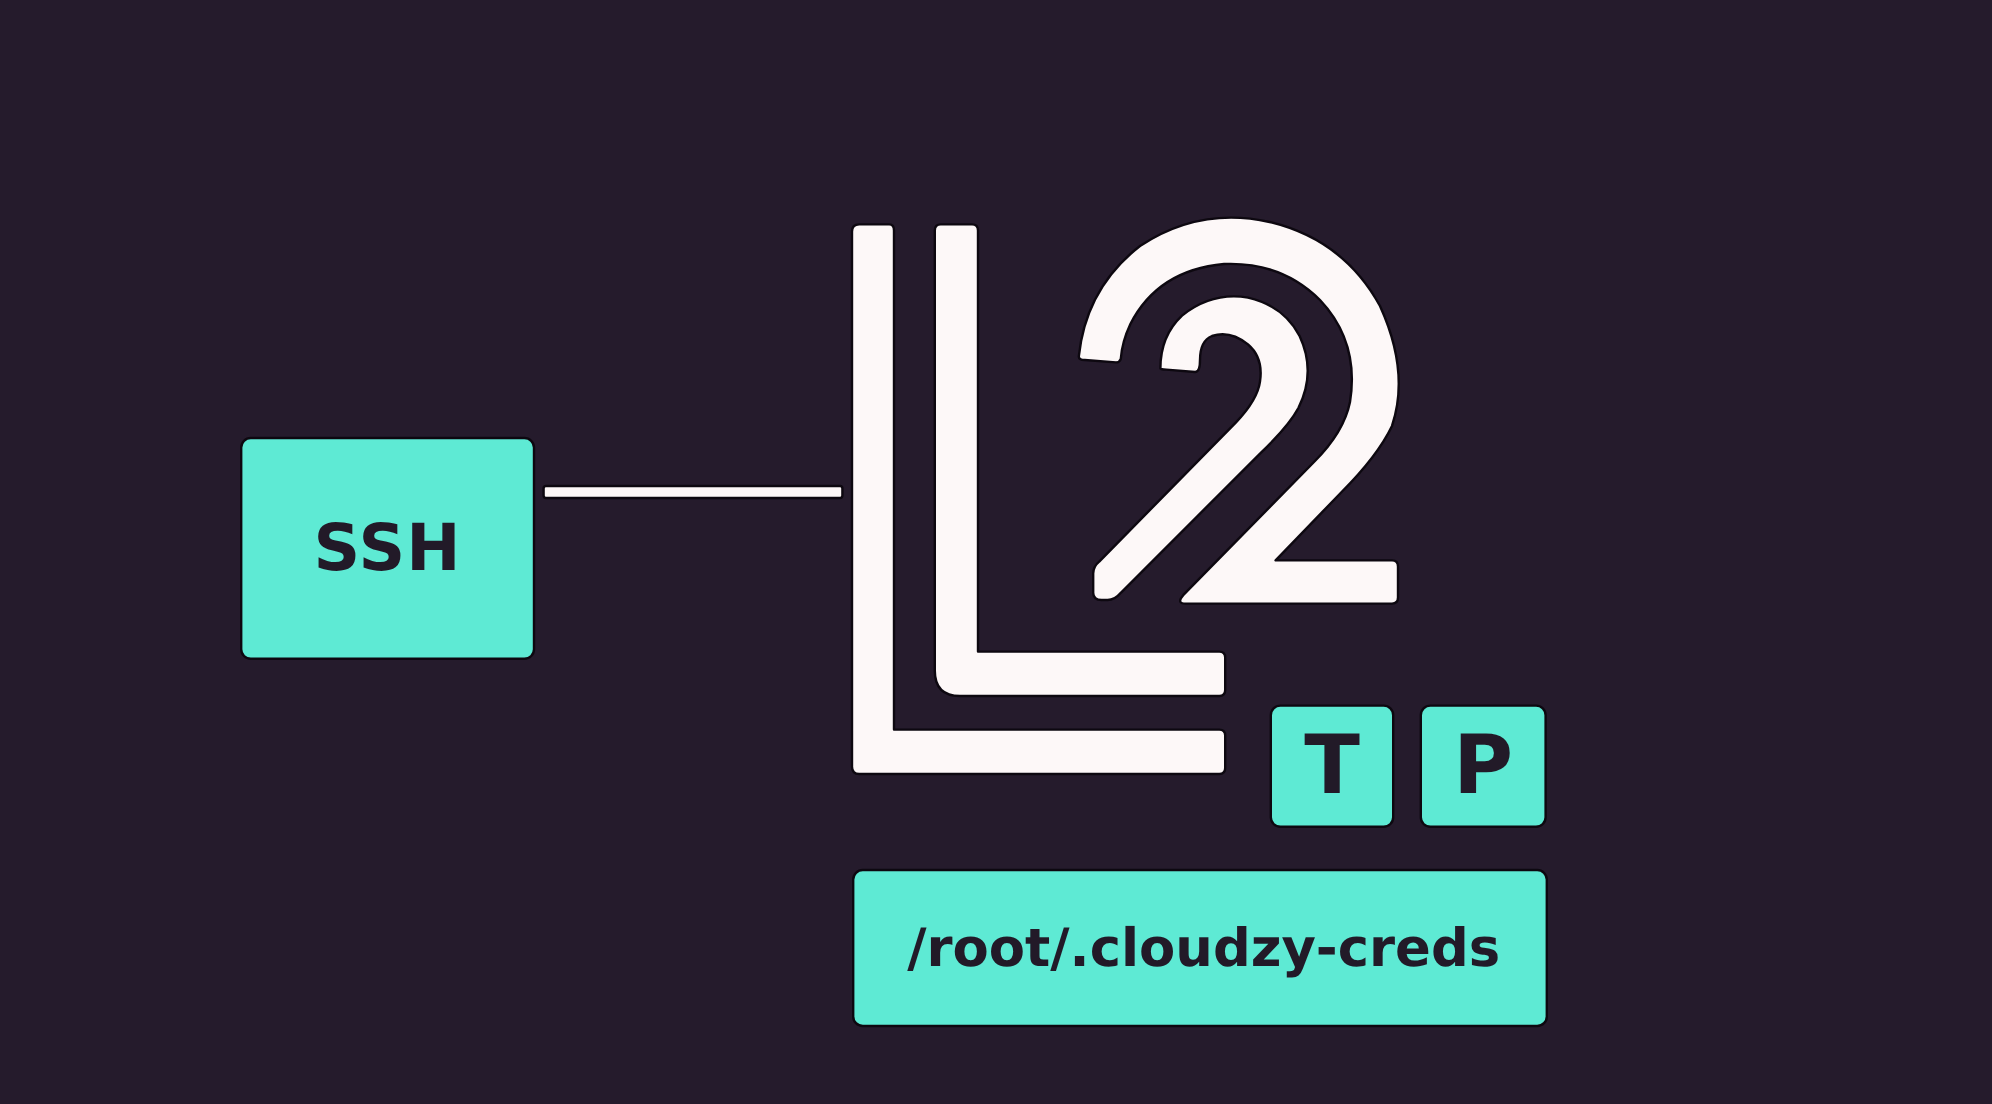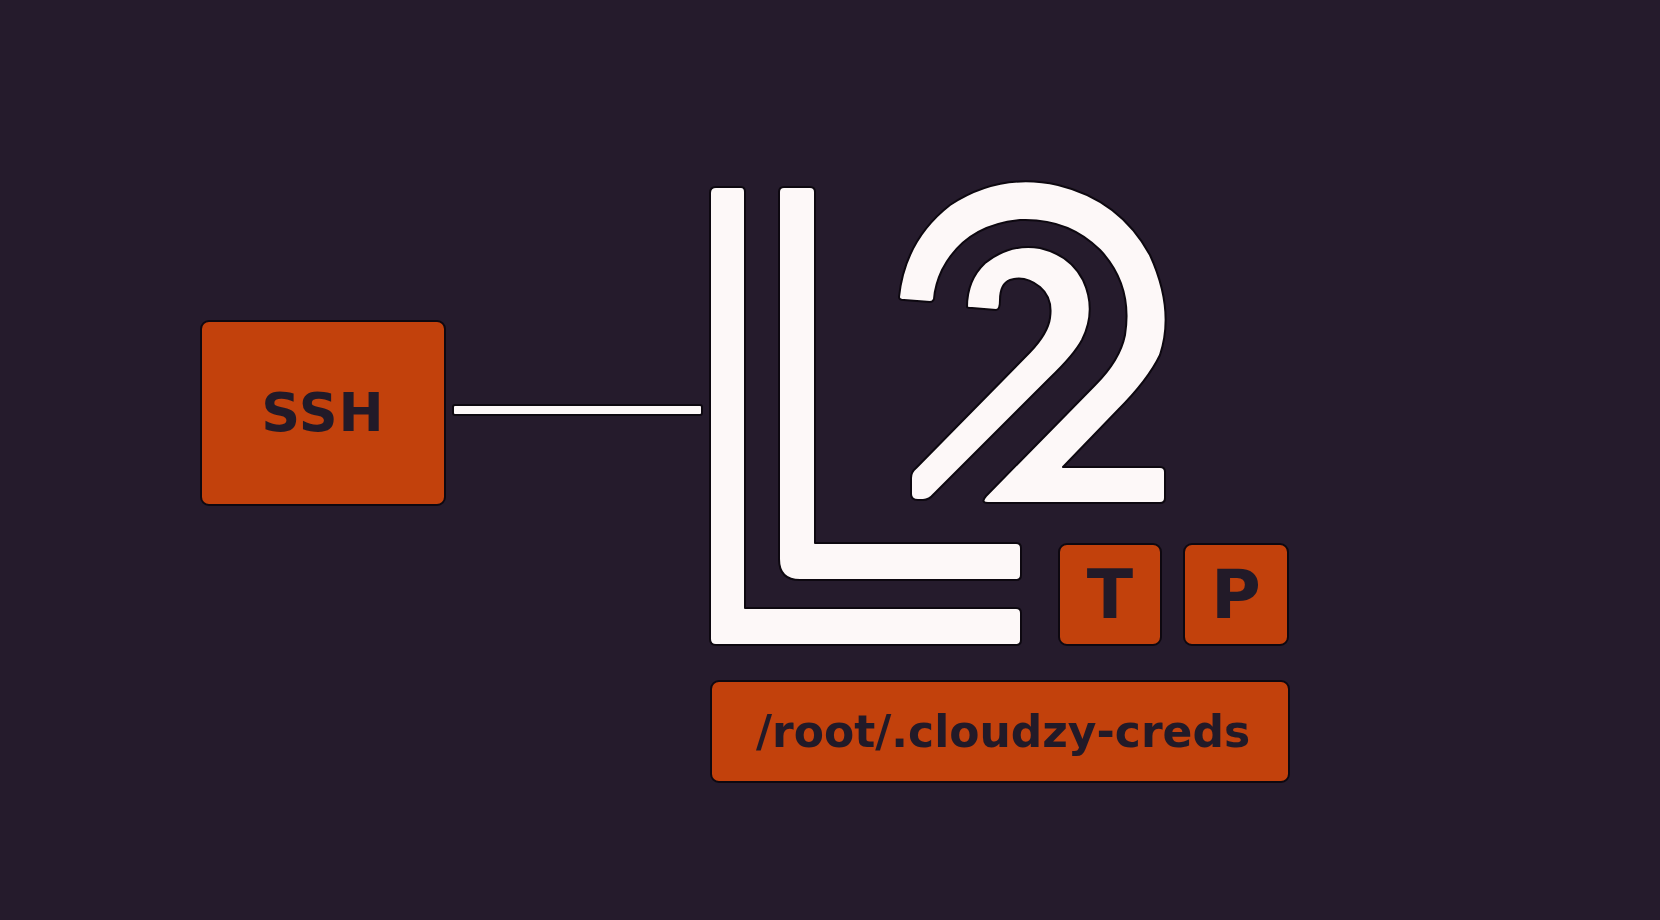--- a/index.html
+++ b/index.html
@@ -2,32 +2,32 @@
 <html><head>
 <meta charset="utf-8">
 <style>
   html, body { margin:0; padding:0; }
   body {
     width:1660px; height:920px; overflow:hidden; position:relative;
     background:#251b2c;
     font-family:"DejaVu Sans", sans-serif;
   }
   .box {
-    position:absolute; background:#c2410c; border:2px solid #0d0810;
+    position:absolute; background:#5eead4; border:2px solid #0d0810;
     border-radius:9px; box-sizing:border-box; color:#221a28;
-    display:flex; align-items:center; justify-content:center;
+    display:flex; align-items:center; justify-content:center;margin-top:44px;
   }
   #ssh-box { left:200px; top:320px; width:246px; height:186px; flex-direction:column; }
   #ssh-box span { font-weight:bold; font-size:54px; line-height:62px; letter-spacing:1px; }
   #connector { position:absolute; left:452px; top:404px; width:251px; height:12px;
     background:#fdf8f8; border:2px solid #0d0810; border-radius:3px; box-sizing:border-box; }
   #tile-t { left:1058px; top:543px; width:104px; height:103px; }
   #tile-p { left:1183px; top:543px; width:106px; height:103px; }
   .tile span { font-weight:bold; font-size:68px; line-height:1; }
-  #path-box { left:710px; top:680px; width:580px; height:103px; justify-content:flex-start; padding-left:44px; }
+  #path-box { left:710px; top:680px; width:580px; height:132px; justify-content:flex-start; padding-left:44px; }
   #path-box span { font-family:"DejaVu Sans", sans-serif; font-weight:bold; font-size:44px; letter-spacing:0px; }
   svg#logo { position:absolute; left:0; top:0; }
 </style>
 </head>
 <body>
 
 <div id="ssh-box" class="box">
   <span>SSH</span>
 </div>
 

